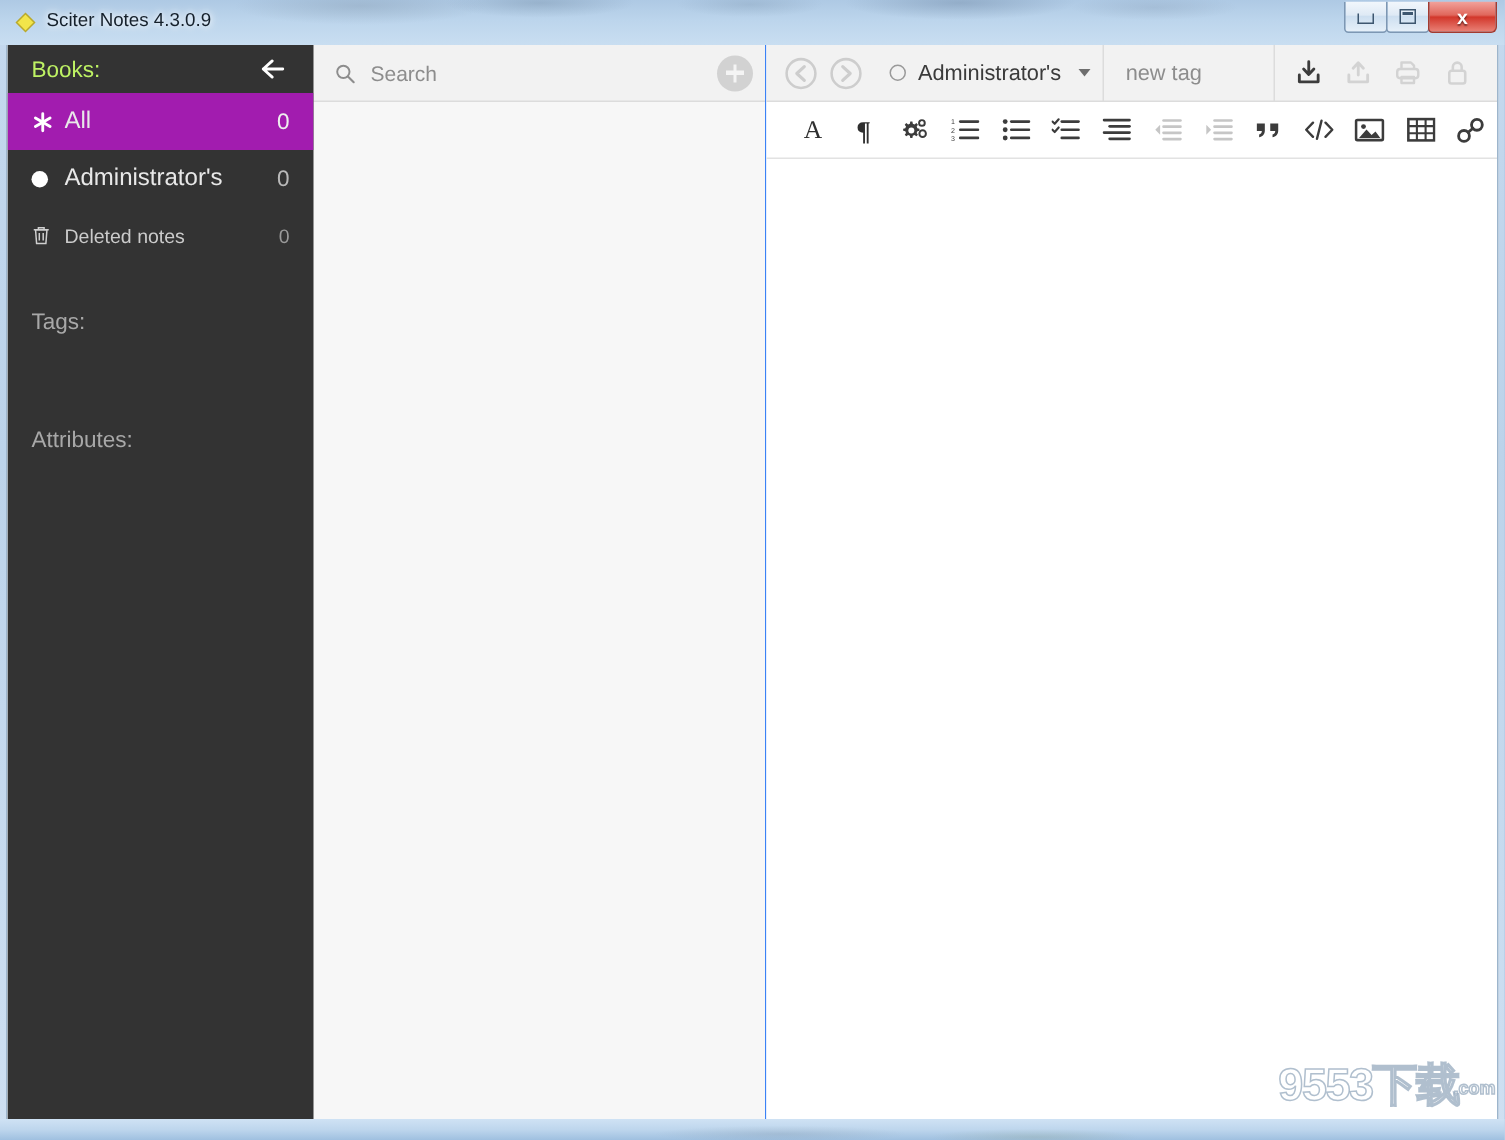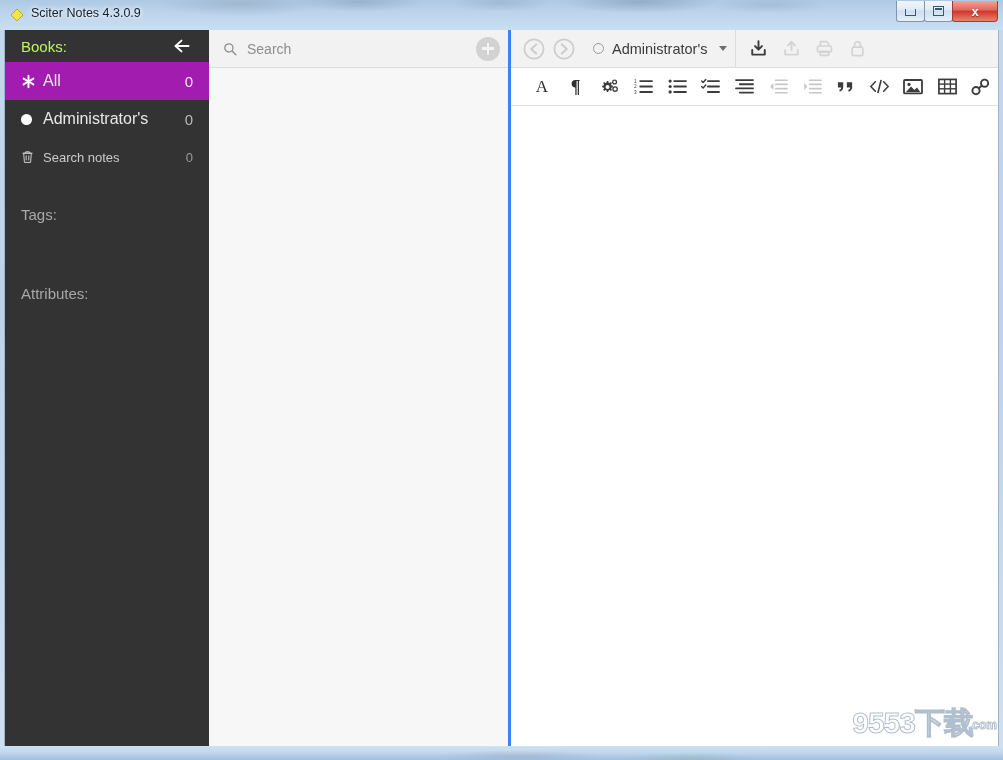--- a/index.html
+++ b/index.html
@@ -198,21 +198,21 @@
     display: inline-block;
   }
 
   
   .listpane {
     flex: 0 0 302px;
     width: 302px;
     background: #f7f7f7;
     display: flex;
     flex-direction: column;
-    border-right: 3px solid #3b82f6;
+    border-right: 1px solid #3b82f6;
     box-sizing: border-box;
   }
   .searchbar {
     height: 38px;
     display: flex;
     align-items: center;
     border-bottom: 1px solid #dcdcdc;
     background: #f2f2f2;
     padding: 0 8px 0 14px;
     box-sizing: border-box;
@@ -459,21 +459,21 @@
         <span class="bk-icon">
           <svg width="13" height="14" viewBox="0 0 13 14">
             <g stroke="#cfcfcf" stroke-width="1" fill="none">
               <path d="M1.5 3.2 H11.5"></path>
               <path d="M4.6 3.2 V1.8 H8.4 V3.2"></path>
               <path d="M2.7 3.2 L3.4 12.4 H9.6 L10.3 3.2 Z"></path>
               <path d="M5.2 5.4 V10.4 M7.8 5.4 V10.4"></path>
             </g>
           </svg>
         </span>
-        <span class="bk-label">Search notes</span>
+        <span class="bk-label">Deleted notes</span>
         <span class="bk-count">0</span>
       </div>
 
       <div class="section-title" style="margin-top:30px;">Tags:</div>
       <div class="section-title" style="margin-top:62px;">Attributes:</div>
     </div>
 
     <div class="listpane">
       <div class="searchbar">
         <span class="search-icon">
@@ -508,20 +508,23 @@
             <path d="M8.8 6.4 L13.8 11 L8.8 15.6" fill="none" stroke="#cdcdcd" stroke-width="2.1" stroke-linecap="round" stroke-linejoin="round"></path>
           </svg>
         </span>
 
         <div class="book-select">
           <span class="ring"></span>
           <span class="bs-label">Administrator's</span>
           <span class="caret"></span>
         </div>
 
+        <div class="tag-input-wrap">
+          <input class="tag-input" type="text" value="" placeholder="new tag" style="">
+        </div>
 
         <div class="nav-actions">
           <span class="act-btn">
             <svg width="19" height="19" viewBox="0 0 20 20">
               <path d="M10 2.2 V10.4 M6.4 7.4 L10 11.2 L13.6 7.4" fill="none" stroke="#3c3c3c" stroke-width="2" stroke-linecap="round" stroke-linejoin="round"></path>
               <path d="M3.4 11.6 V16.4 H16.6 V11.6" fill="none" stroke="#3c3c3c" stroke-width="2" stroke-linecap="round" stroke-linejoin="round"></path>
             </svg>
           </span>
           <span class="act-btn">
             <svg width="19" height="19" viewBox="0 0 20 20">

